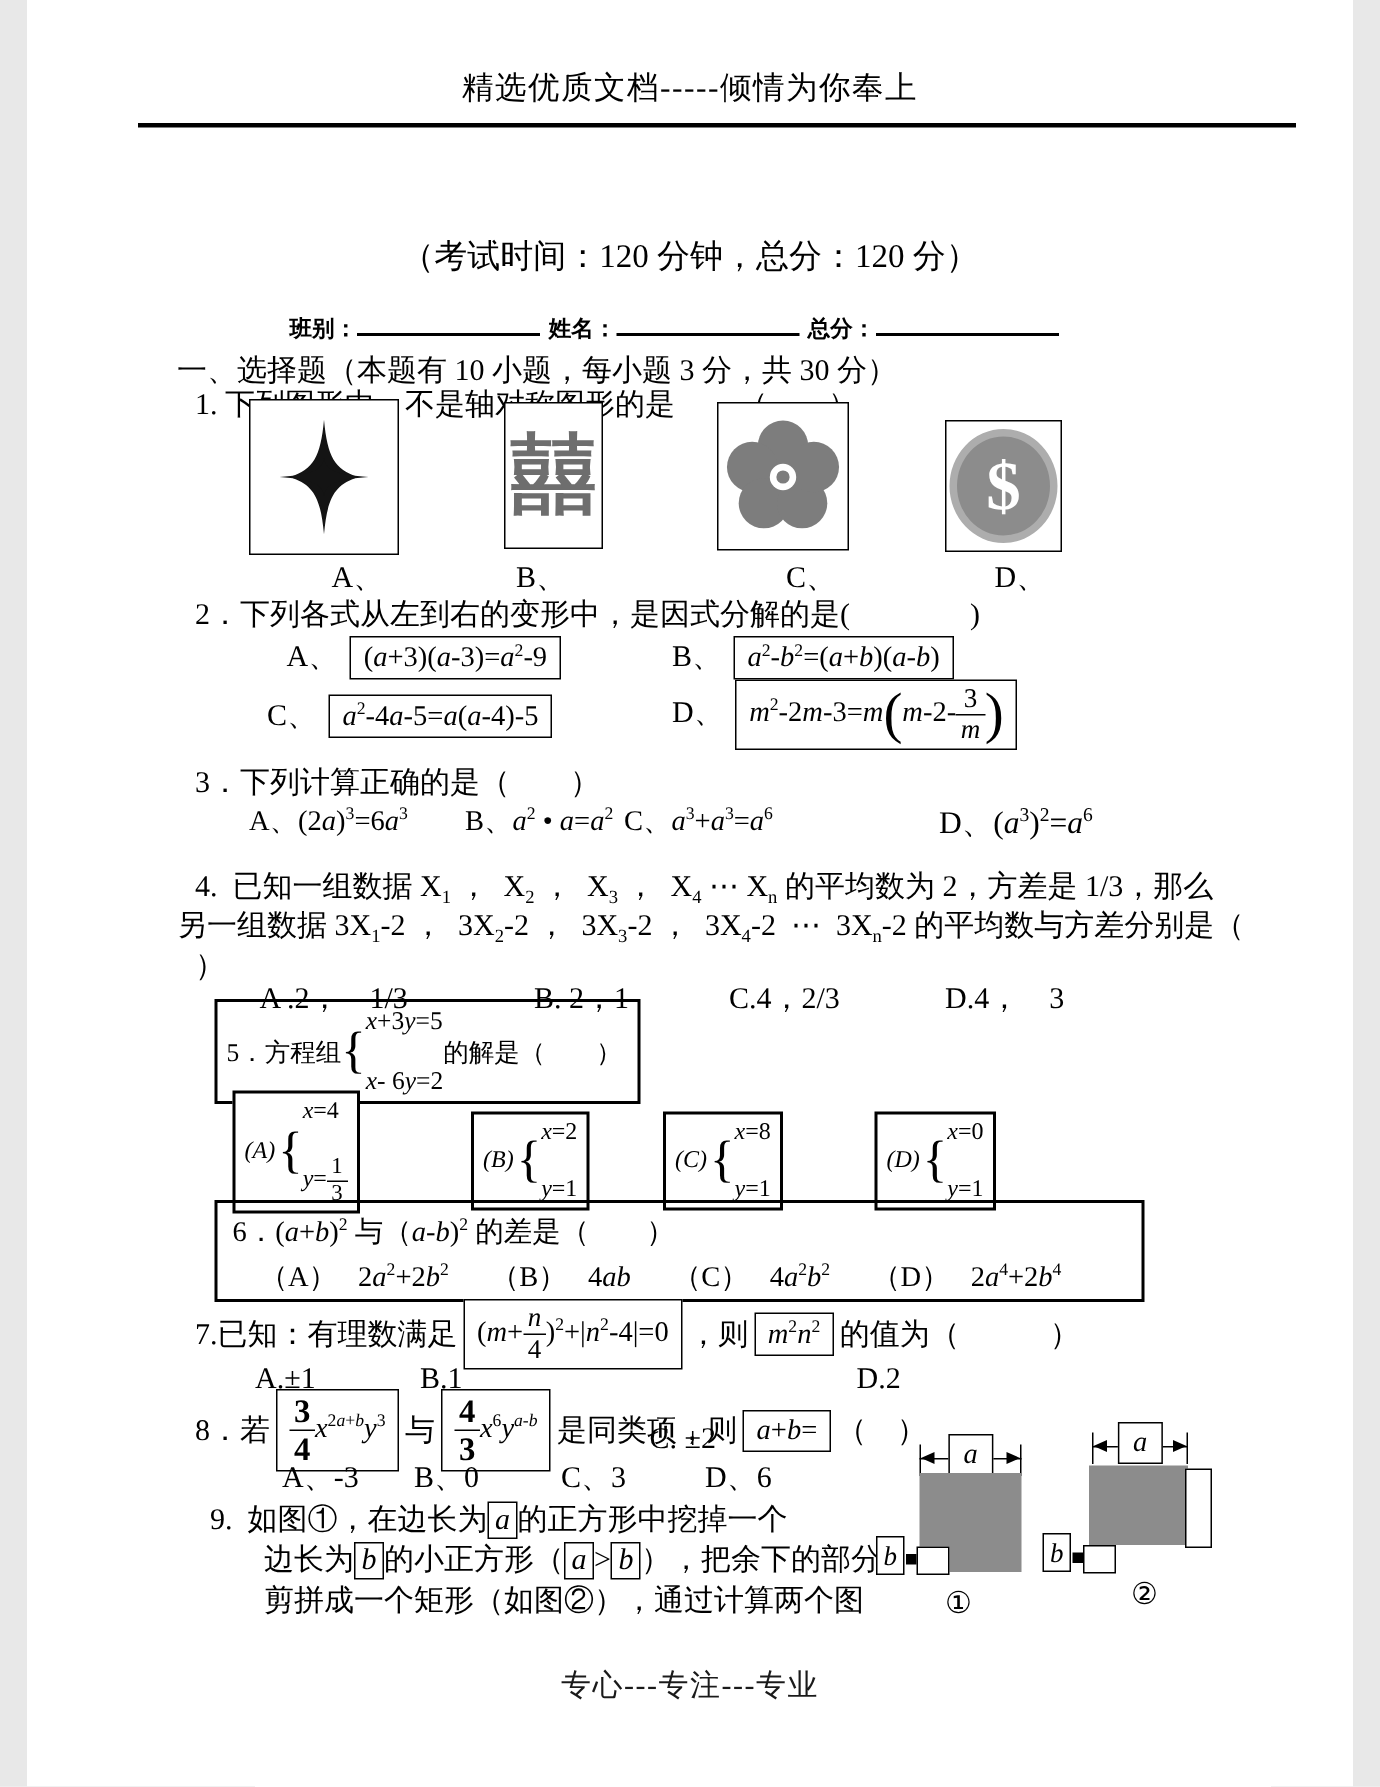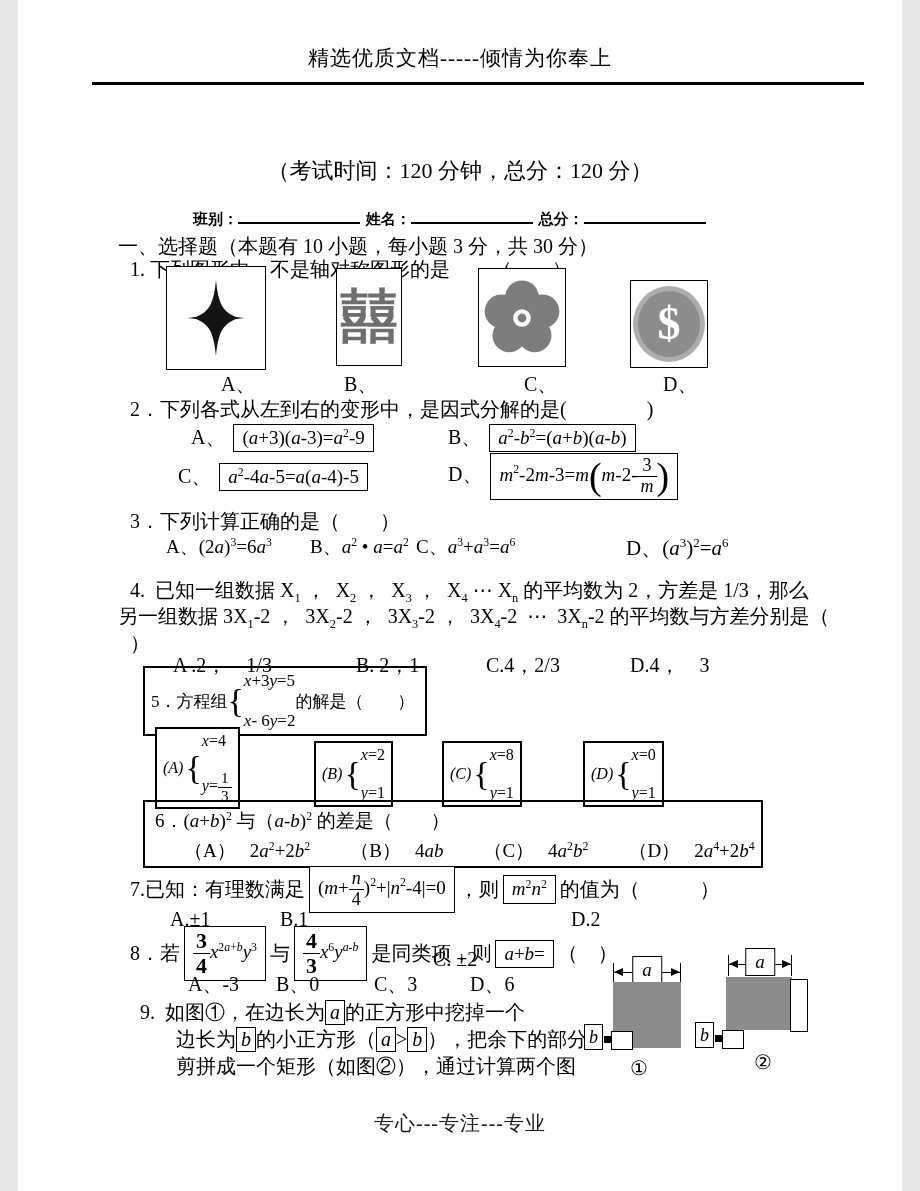--- a/index.html
+++ b/index.html
@@ -39,21 +39,21 @@
   .coin{width:62px;height:66px;border-radius:50%;background:#8c8c8c;border:5px solid #adadad;
         display:flex;align-items:center;justify-content:center;}
   .dollar{color:#fff;font-size:46px;font-weight:bold;line-height:1;}
   .q1lab{font-size:20px;}
   
   .q5box{border:2px solid #000;display:flex;align-items:center;padding:4px 6px;font-size:17px;white-space:nowrap;}
   .q5opt{border:2px solid #000;background:#fff;padding:3px 6px;display:flex;align-items:center;font-size:16px;}
   .olab{margin-right:2px;}
   .q6box{border:2px solid #000;font-size:19px;}
   .q6l1{margin:6px 0 4px 10px;white-space:nowrap;}
-  .q6l2{display:flex;margin-left:39px;column-gap:40px;white-space:nowrap;}
+  .q6l2{display:flex;margin-left:28px;column-gap:28px;white-space:nowrap;}
   .q6opt .olabel{margin-right:14px;}
   
   .inlrow{display:flex;align-items:center;white-space:nowrap;font-size:20px;column-gap:4px;}
   
   .dim{height:15px;}
   .dim .dline{position:absolute;left:0;right:0;top:7px;border-top:1.5px solid #000;}
   .dim .tl,.dim .tr{position:absolute;top:-2px;height:21px;border-left:1.5px solid #000;}
   .dim .tl{left:0;} .dim .tr{right:0;}
   .dim .ahl,.dim .ahr{position:absolute;top:3px;width:0;height:0;border-top:4.5px solid transparent;border-bottom:4.5px solid transparent;}
   .dim .ahl{left:1px;border-right:9px solid #000;}

